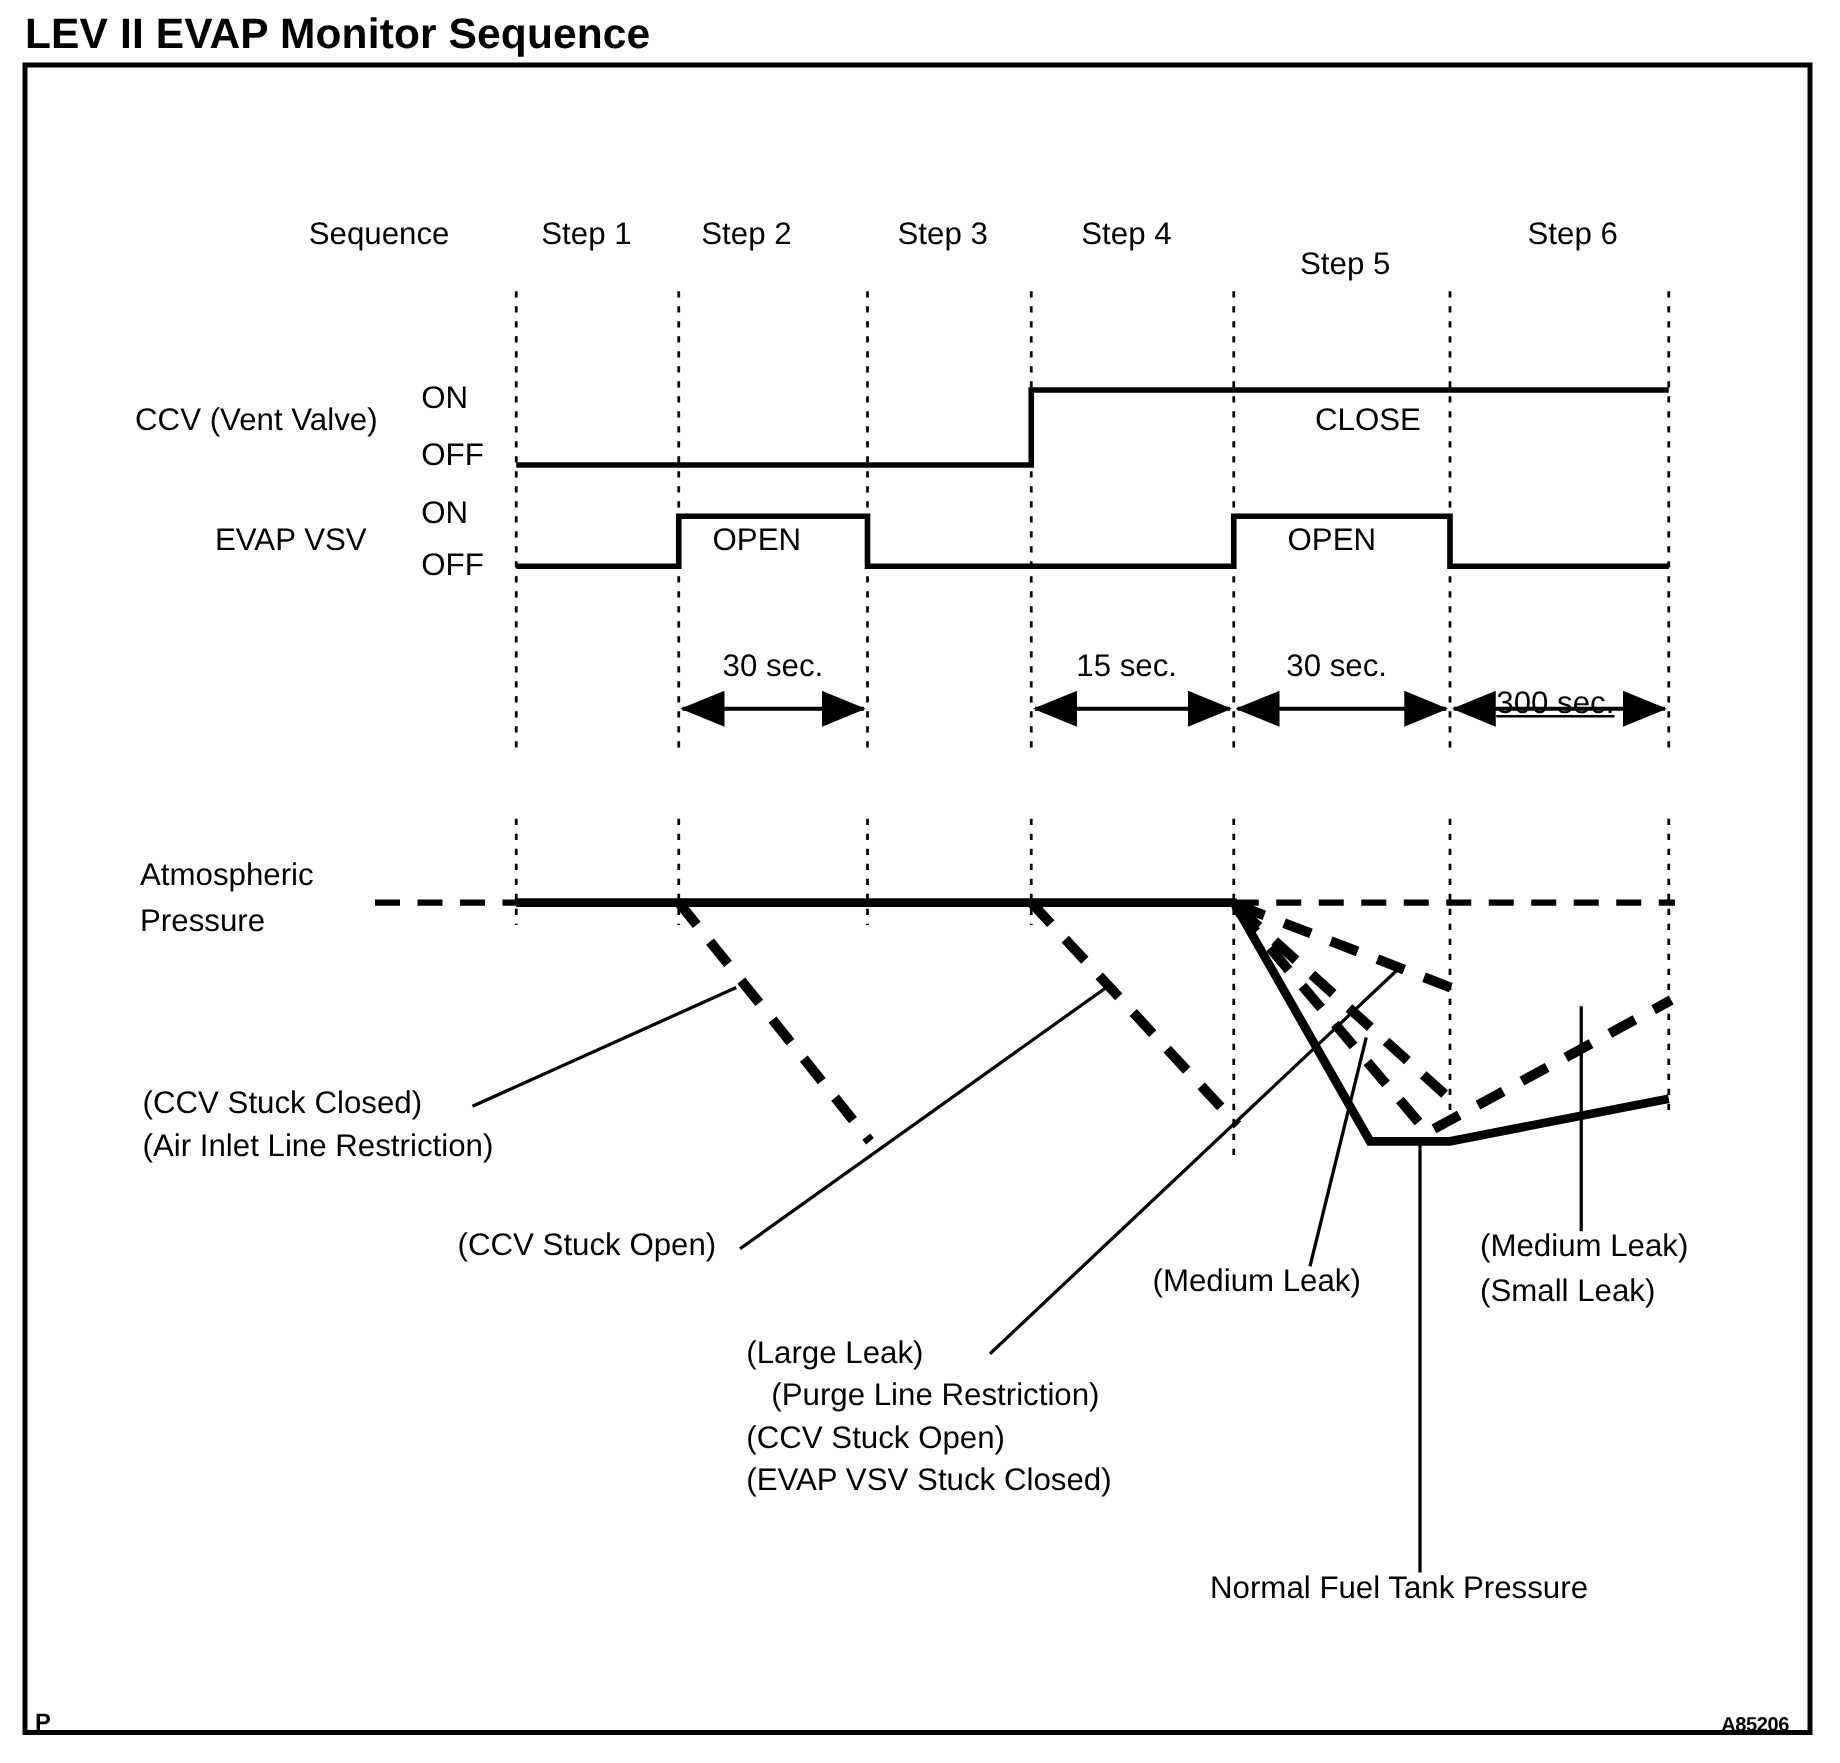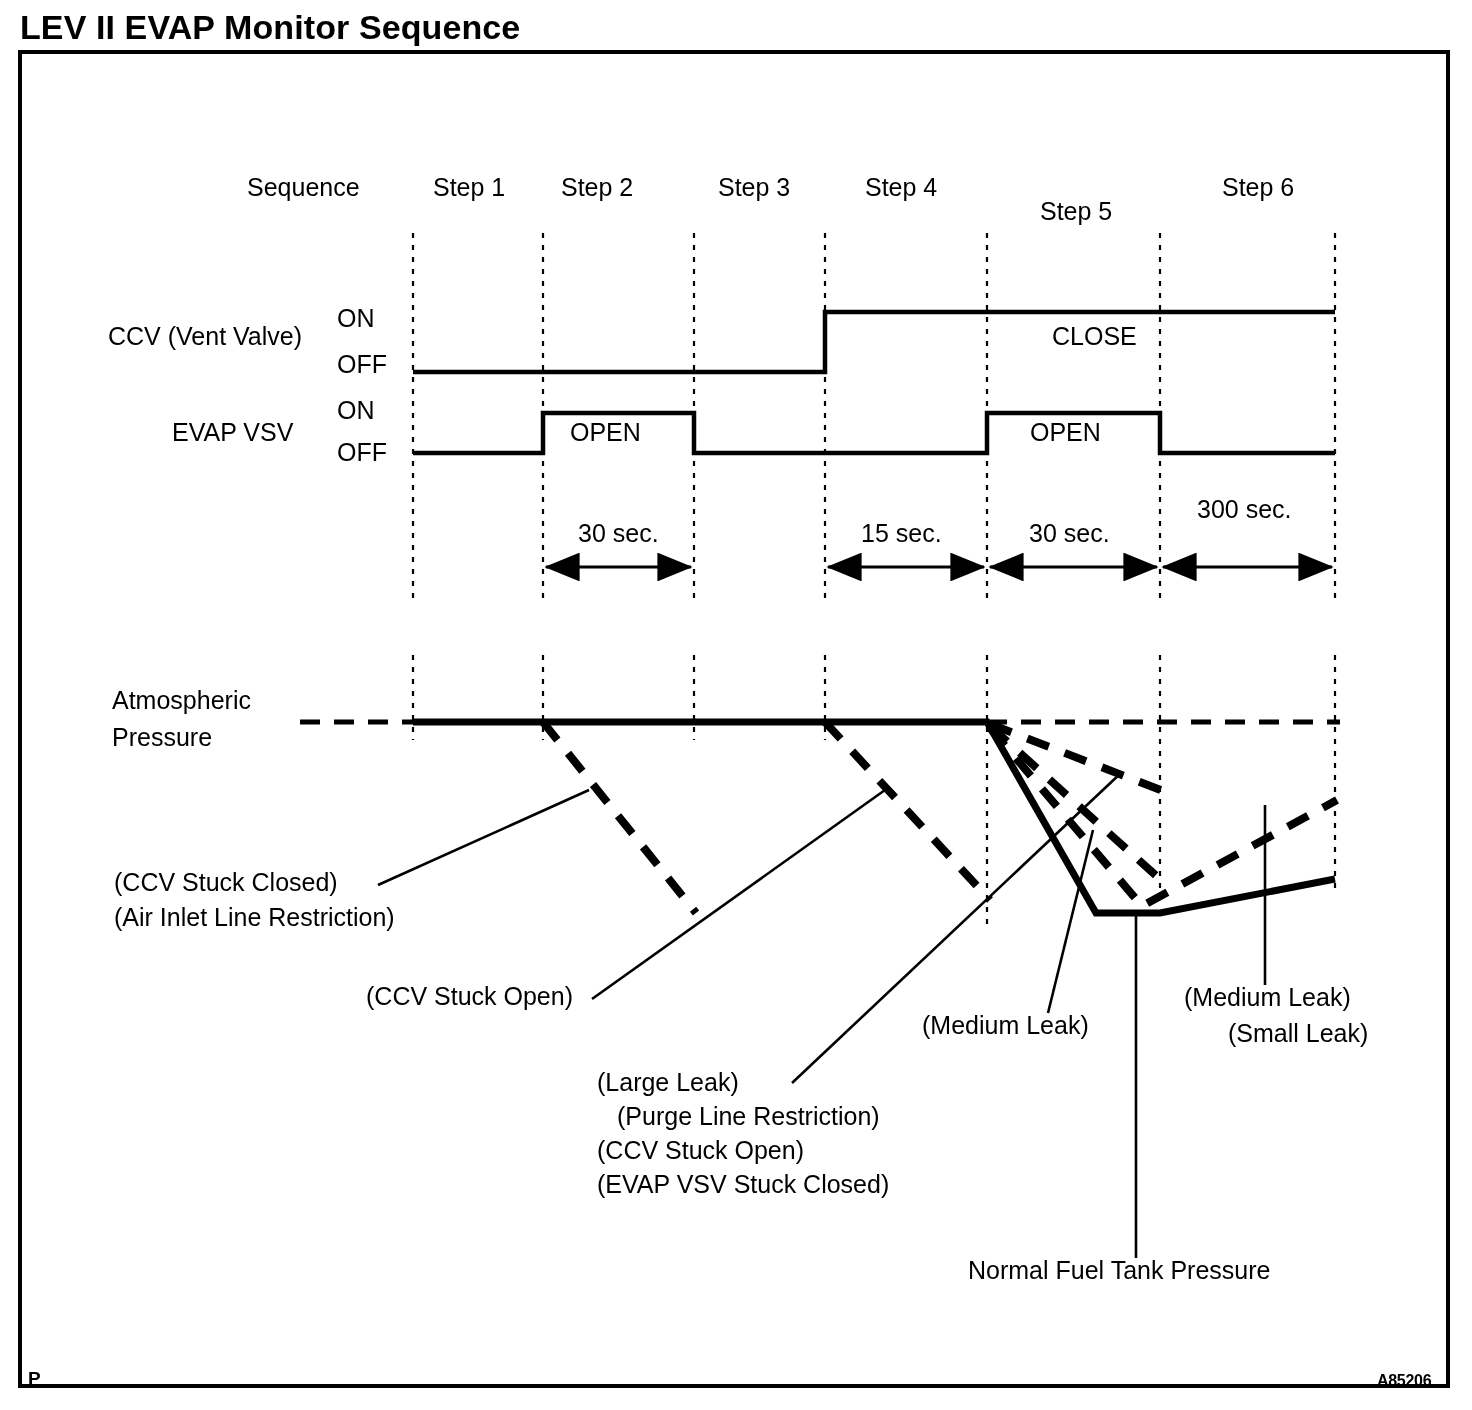--- a/index.html
+++ b/index.html
@@ -149,36 +149,36 @@
 
 <div class="lbl" style="left:172px; top:420px;">EVAP VSV</div>
 <div class="lbl" style="left:337px; top:398px;">ON</div>
 <div class="lbl" style="left:337px; top:440px;">OFF</div>
 <div class="lbl" style="left:570px; top:420px;">OPEN</div>
 <div class="lbl" style="left:1030px; top:420px;">OPEN</div>
 
 <div class="lbl" style="left:578px; top:521px;">30 sec.</div>
 <div class="lbl" style="left:861px; top:521px;">15 sec.</div>
 <div class="lbl" style="left:1029px; top:521px;">30 sec.</div>
-<div class="lbl" style="left:1197px; top:497px;">300 sec.</div>
+<div class="lbl" style="left:1197px; top:550px;text-decoration:underline;">300 sec.</div>
 
 <div class="lbl" style="left:112px; top:688px;text-align:center;">Atmospheric</div>
 <div class="lbl" style="left:112px; top:725px;">Pressure</div>
 
 <div class="lbl" style="left:114px; top:870px;">(CCV Stuck Closed)</div>
 <div class="lbl" style="left:114px; top:905px;text-align:center;">(Air Inlet Line Restriction)</div>
 
 <div class="lbl" style="left:366px; top:984px;">(CCV Stuck Open)</div>
 
 <div class="lbl" style="left:597px; top:1070px;">(Large Leak)</div>
 <div class="lbl" style="left:617px; top:1104px;text-align:center;">(Purge Line Restriction)</div>
 <div class="lbl" style="left:597px; top:1138px;">(CCV Stuck Open)</div>
 <div class="lbl" style="left:597px; top:1172px;">(EVAP VSV Stuck Closed)</div>
 
 <div class="lbl" style="left:922px; top:1013px;">(Medium Leak)</div>
 
 <div class="lbl" style="left:1184px; top:985px;">(Medium Leak)</div>
-<div class="lbl" style="left:1184px; top:1021px;margin-left:44px;">(Small Leak)</div>
+<div class="lbl" style="left:1184px; top:1021px;">(Small Leak)</div>
 
 <div class="lbl" style="left:968px; top:1258px;">Normal Fuel Tank Pressure</div>
 
 <div id="corner-p">P</div>
 <div id="fig-code">A85206</div>
 
 </body></html>

